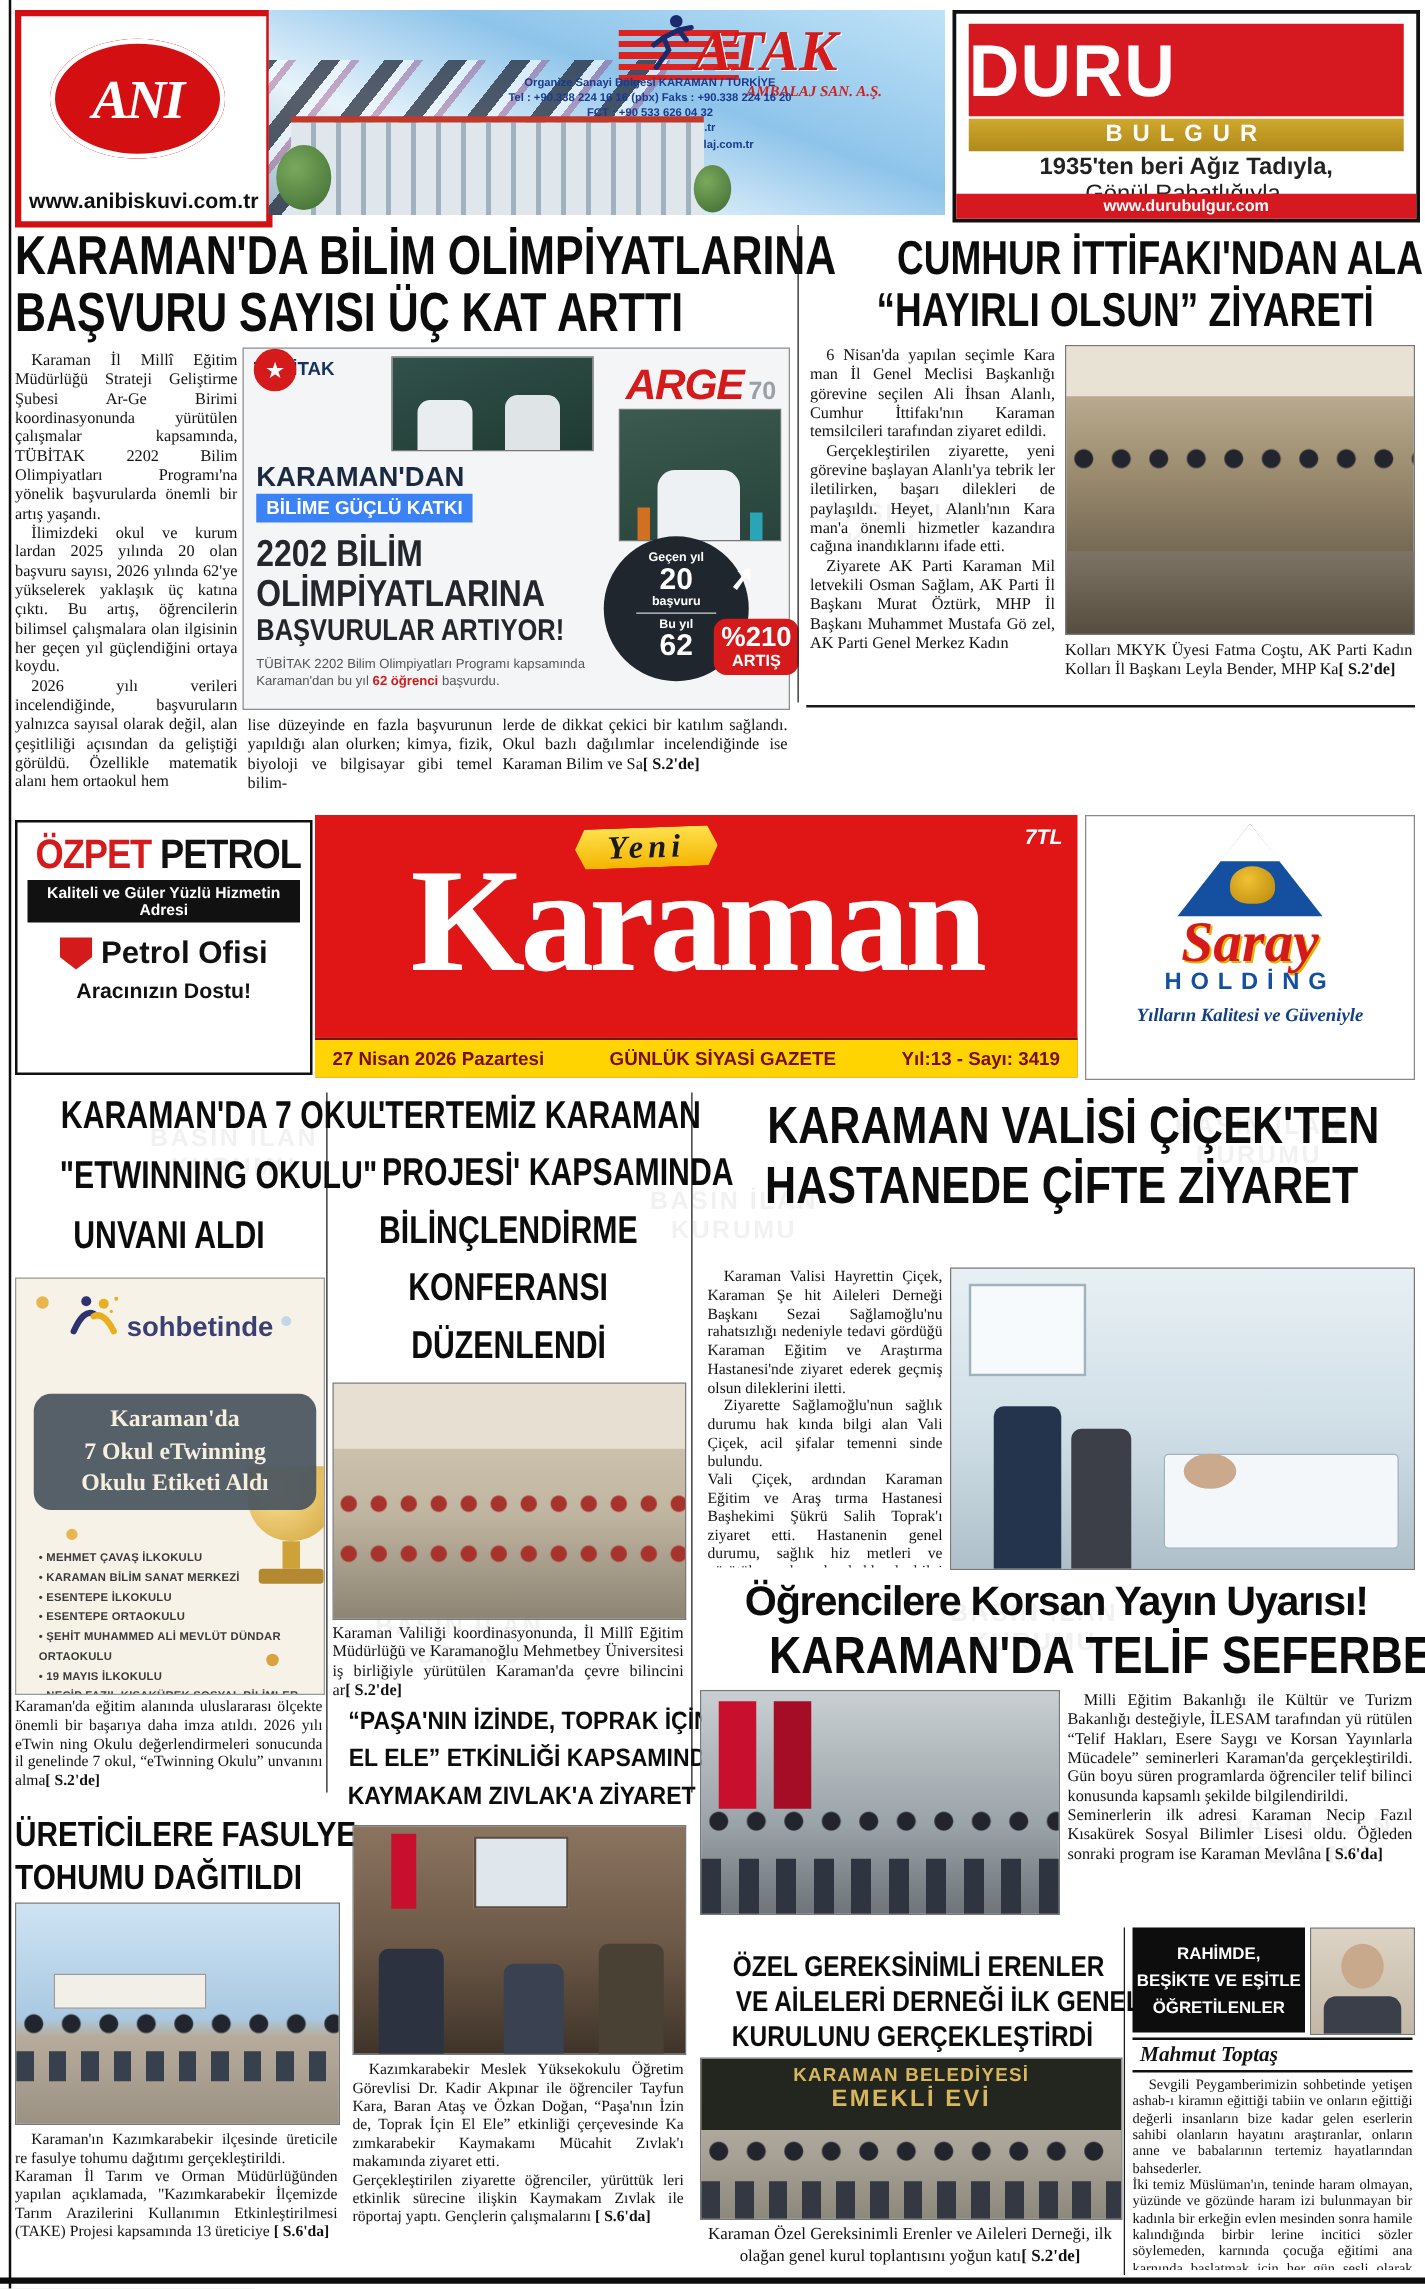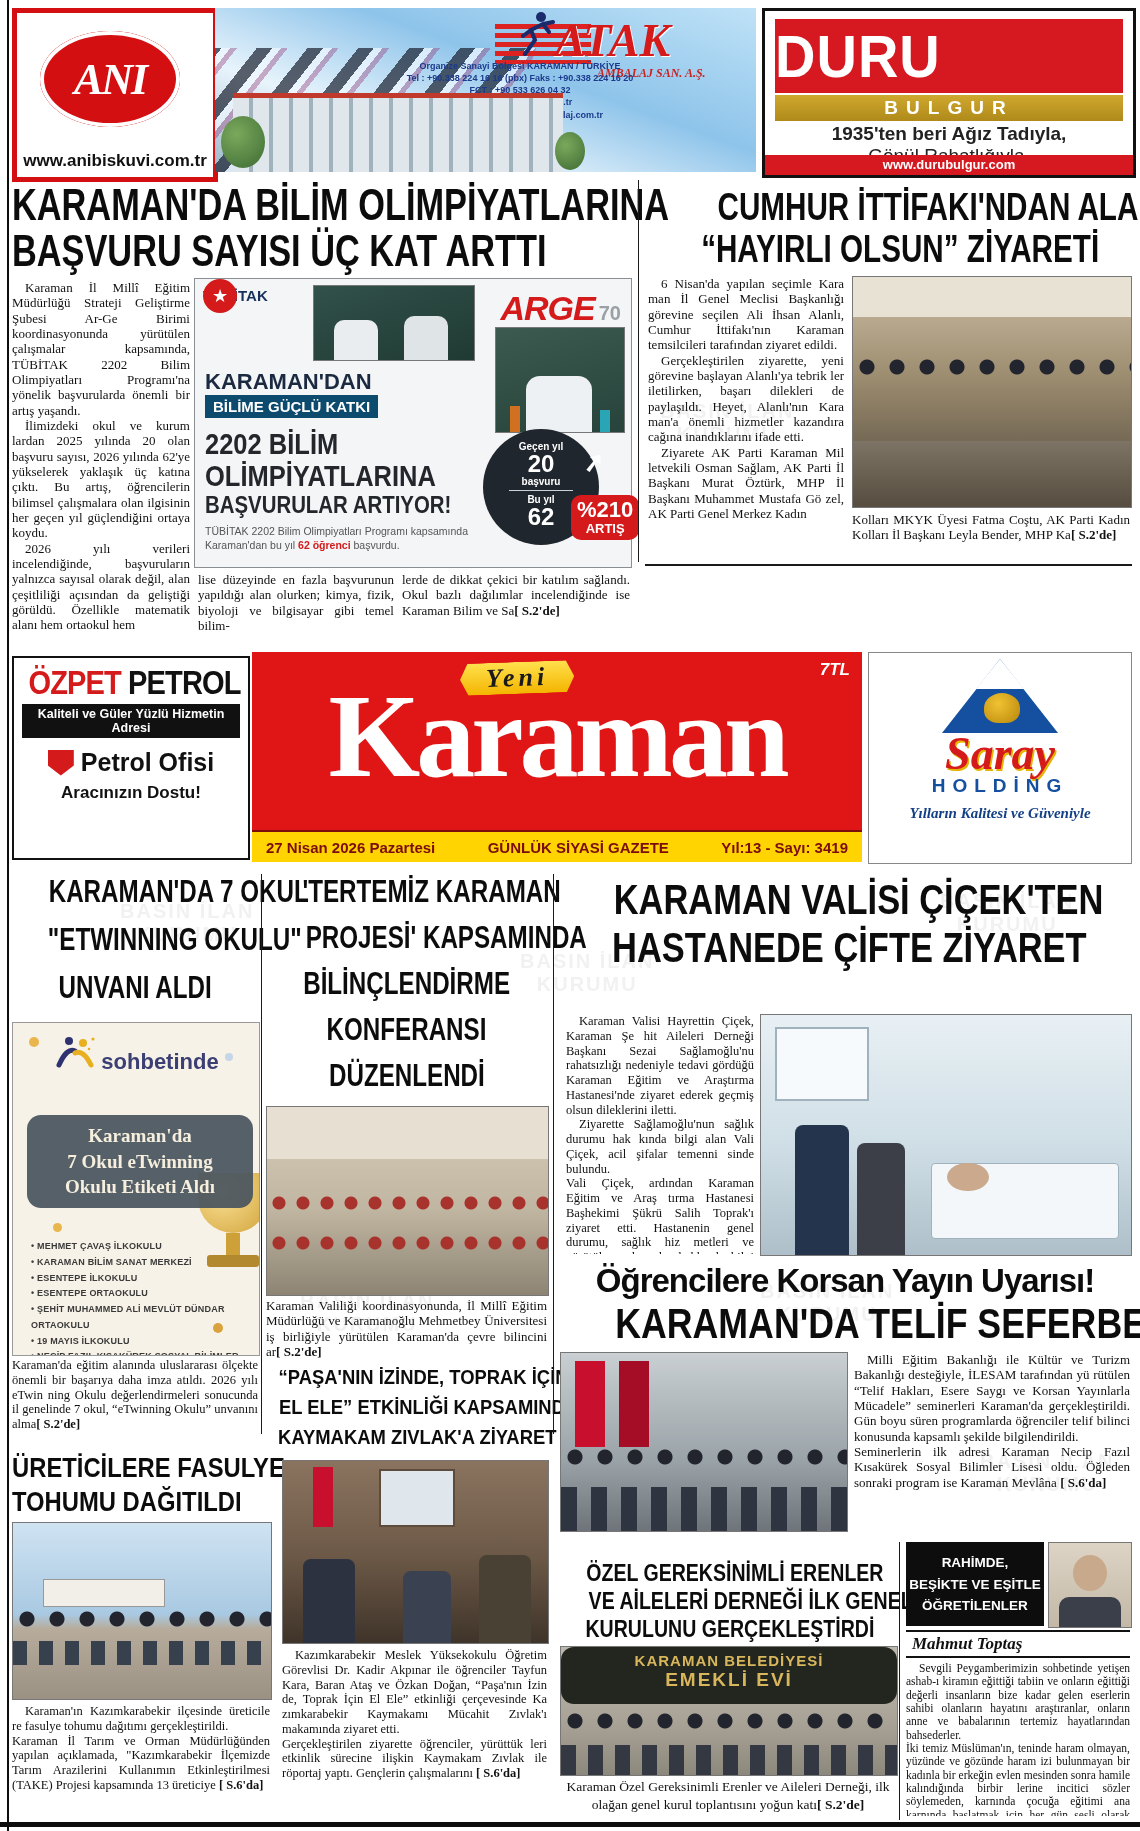--- a/index.html
+++ b/index.html
@@ -58,21 +58,21 @@
   .duru-url{position:absolute;left:0;right:0;bottom:0;height:20px;background:#d61920;color:#fff;
             text-align:center;font:700 13px "Liberation Sans",sans-serif;line-height:20px;}
   
   #promo{left:194px;top:278px;width:436px;height:288px;background:#f3f5f7;border:1px solid #8a8f94;}
   .tub-circle{position:absolute;width:34px;height:34px;border-radius:50%;background:#d41a1a;color:#fff;
               display:flex;align-items:center;justify-content:center;font-size:18px;}
   .tub-name{font:700 15px "Liberation Sans",sans-serif;color:#16325c;}
   .arge{font:italic 900 34px "Liberation Sans",sans-serif;color:#d41a1a;letter-spacing:-1px;}
   .arge70{font:900 20px "Liberation Sans",sans-serif;color:#9aa0a6;}
   .promo-k1{font:900 22px "Liberation Sans",sans-serif;color:#1b2a41;}
-  .promo-band{background:#0c4a6e;color:#fff;font:900 15px "Liberation Sans",sans-serif;
+  .promo-band{background:#3b82f6;color:#fff;font:900 15px "Liberation Sans",sans-serif;
               padding:3px 8px;display:inline-block;}
   .promo-big{font:900 30px "Liberation Sans",sans-serif;color:#23262b;transform:scaleX(.85);transform-origin:left;white-space:nowrap;}
   .stat-circle{position:absolute;width:116px;height:116px;border-radius:50%;background:#20262e;color:#fff;
                text-align:center;font-family:"Liberation Sans",sans-serif;}
   .stat-sm{font-size:10px;font-weight:700;}
   .stat-big{font-size:24px;font-weight:900;line-height:1;}
   .stat-div{width:64px;height:1px;background:#cbd2da;margin:3px auto;}
   .arrow{position:absolute;color:#fff;font:900 26px "Liberation Sans",sans-serif;transform:rotate(-8deg);}
   .badge210{position:absolute;background:#d41a1a;color:#fff;border-radius:10px;text-align:center;
             font-family:"Liberation Sans",sans-serif;padding:4px 6px;}
@@ -126,21 +126,21 @@
   
   .top-title{position:absolute;background:#0d0d0d;color:#fff;text-align:center;
              font:900 13.5px "Liberation Sans",sans-serif;line-height:1.6;padding-top:10px;}
   .top-name{position:absolute;border-top:2px solid #111;border-bottom:2px solid #111;
             font:italic 700 17px "Liberation Serif",serif;text-align:left;padding:2px 6px;}
   
   .bed{position:absolute;background:#f4f7f9;border:1px solid #9fb2bd;border-radius:4px;}
   .figure{position:absolute;background:#2c3240;border-radius:8px 8px 0 0;}
   .flag{position:absolute;background:#c8102e;}
   .sign{position:absolute;left:0;right:0;top:0;background:#23251f;color:#d8b65c;text-align:center;
-        font:700 15px "Liberation Sans",sans-serif;letter-spacing:1px;padding-top:5px;border-radius:13px;}
+        font:700 15px "Liberation Sans",sans-serif;letter-spacing:1px;padding-top:5px;}
   .sign .s2{font-size:19px;letter-spacing:2px;}
   .ozel-cap{font-size:13.5px;text-align:center;line-height:1.3;}
   #bottom-bar{left:0;top:1822px;width:1140px;height:5px;background:#0d0d0d;}
   #left-rule{left:7px;top:0;width:2px;height:1831px;background:#0d0d0d;}
 </style>
 </head>
 <body>
 
 <div id="page">
 

